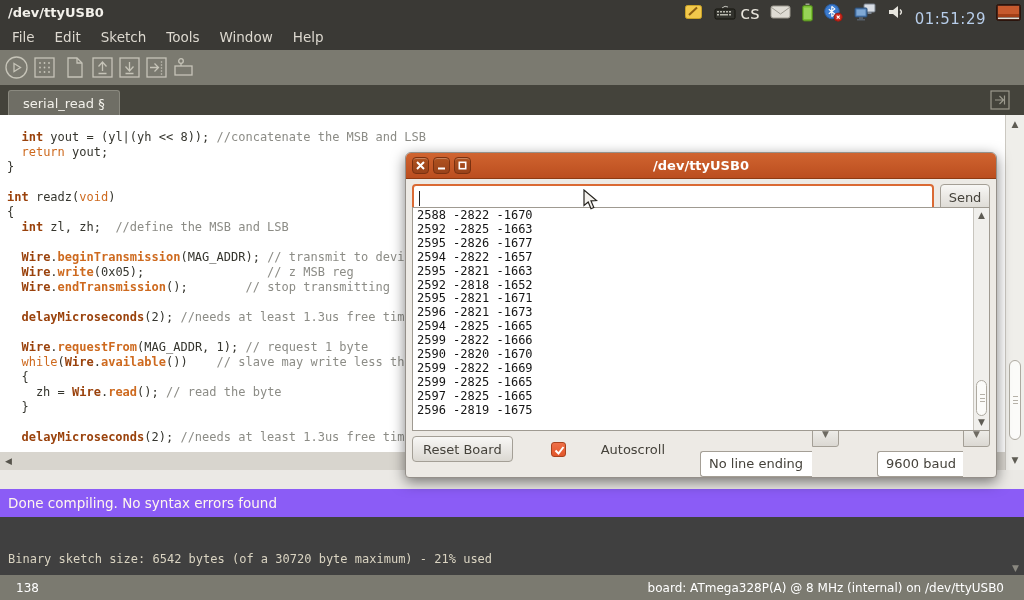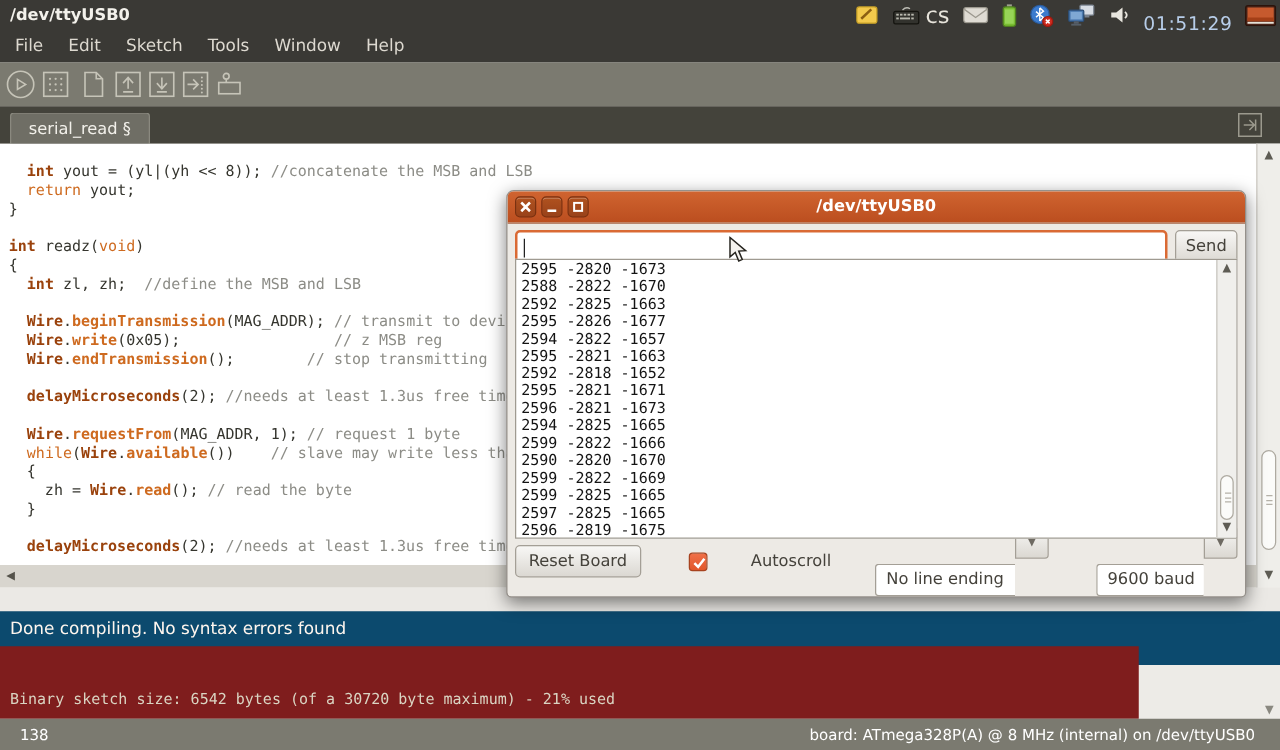--- a/index.html
+++ b/index.html
@@ -55,22 +55,22 @@
   .grip { position:absolute; left:3px; top:50%; margin-top:-4px; width:5px; height:8px;
           border-top:1px solid #B5B1A8; border-bottom:1px solid #B5B1A8; }
   .grip:after { content:""; position:absolute; left:0; top:3px; width:100%; border-top:1px solid #B5B1A8; }
 
   .editor-hscroll { position:absolute; left:0; top:452px; width:1005px; height:18px; background:#D8D5CE; }
   .hs-left { position:absolute; left:5px; top:4px; color:#55534B; font-size:9px; }
   .pre-status { position:absolute; left:0; top:470px; width:1024px; height:19px; background:#EBE9E5; }
 
   
   .status-orange { position:absolute; left:0; top:489px; width:1024px; height:43px;
-                   background:#0c4a6e; color:#FFF6EE; font-size:13.5px; line-height:28px; padding-left:8px; }
-  .console { position:absolute; left:0; top:517px; width:911px; height:58px; background:#7f1d1d;
+                   background:#8b5cf6; color:#FFF6EE; font-size:13.5px; line-height:28px; padding-left:8px; }
+  .console { position:absolute; left:0; top:517px; width:1024px; height:58px; background:#404040;
              color:#DAD4C2; font-family:"DejaVu Sans Mono","Liberation Mono",monospace;
              font-size:12px; padding:35px 8px 0; }
   .console-arrow { position:absolute; right:5px; top:563px; color:#8A8880; font-size:9px; z-index:6; }
   .bottom-bar { position:absolute; left:0; top:575px; width:1024px; height:25px;
                 background:#7B7A70; display:flex; align-items:center; font-size:12px; }
   .line-no { padding-left:16px; color:#FFFFFF; }
   .board-info { margin-left:auto; padding-right:20px; color:#ffffff; }
 
   
   .serial-window { position:absolute; left:405px; top:152px; width:592px; height:326px;
@@ -349,21 +349,20 @@
   </div>
   <div class="sm-body">
     <div class="input-row">
       <div class="serial-input">
           <span class="caret"></span>
         </div>
       <div class="gtk-btn send-btn">Send</div>
     </div>
     <div class="serial-list">
       <div class="rows">
-          <div class="serial-row">2595 -2820 -1673</div>
           <div class="serial-row">2588 -2822 -1670</div>
           <div class="serial-row">2592 -2825 -1663</div>
           <div class="serial-row">2595 -2826 -1677</div>
           <div class="serial-row">2594 -2822 -1657</div>
           <div class="serial-row">2595 -2821 -1663</div>
           <div class="serial-row">2592 -2818 -1652</div>
           <div class="serial-row">2595 -2821 -1671</div>
           <div class="serial-row">2596 -2821 -1673</div>
           <div class="serial-row">2594 -2825 -1665</div>
           <div class="serial-row">2599 -2822 -1666</div>

